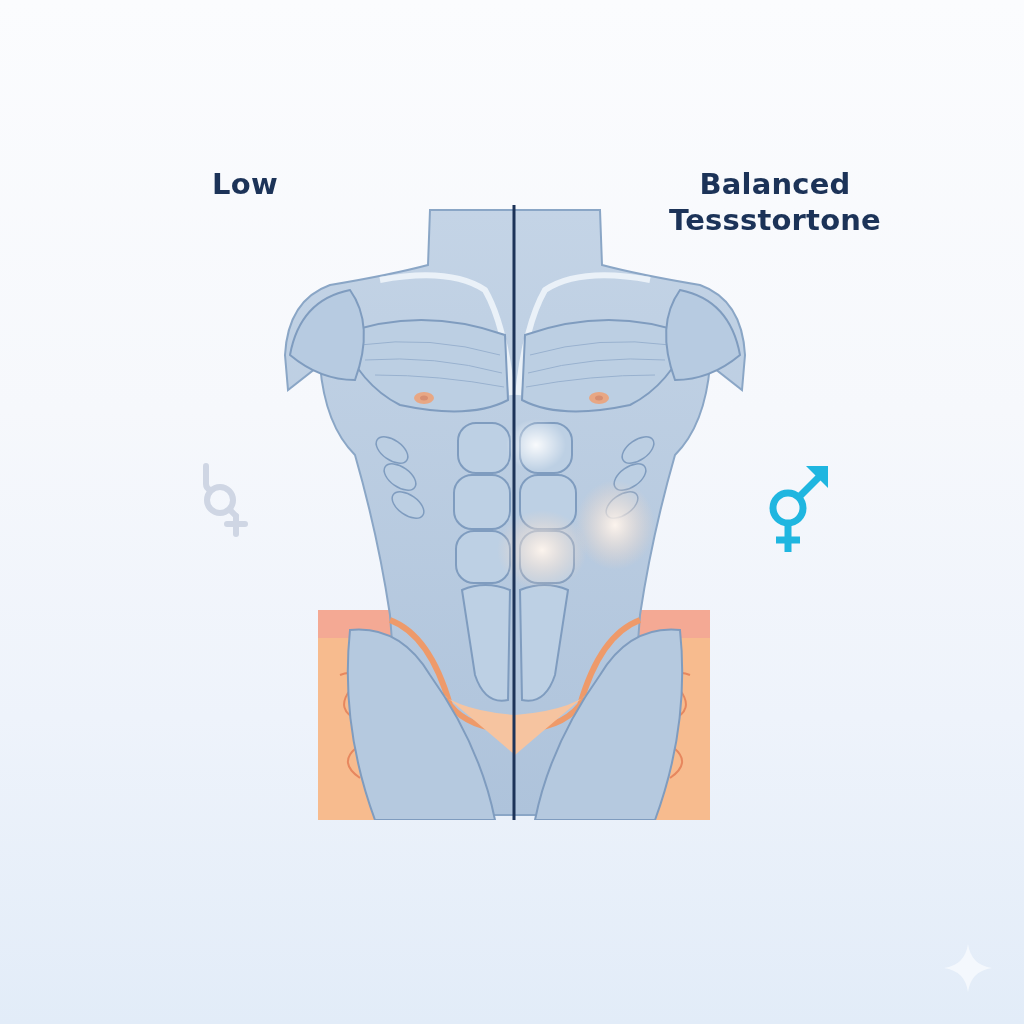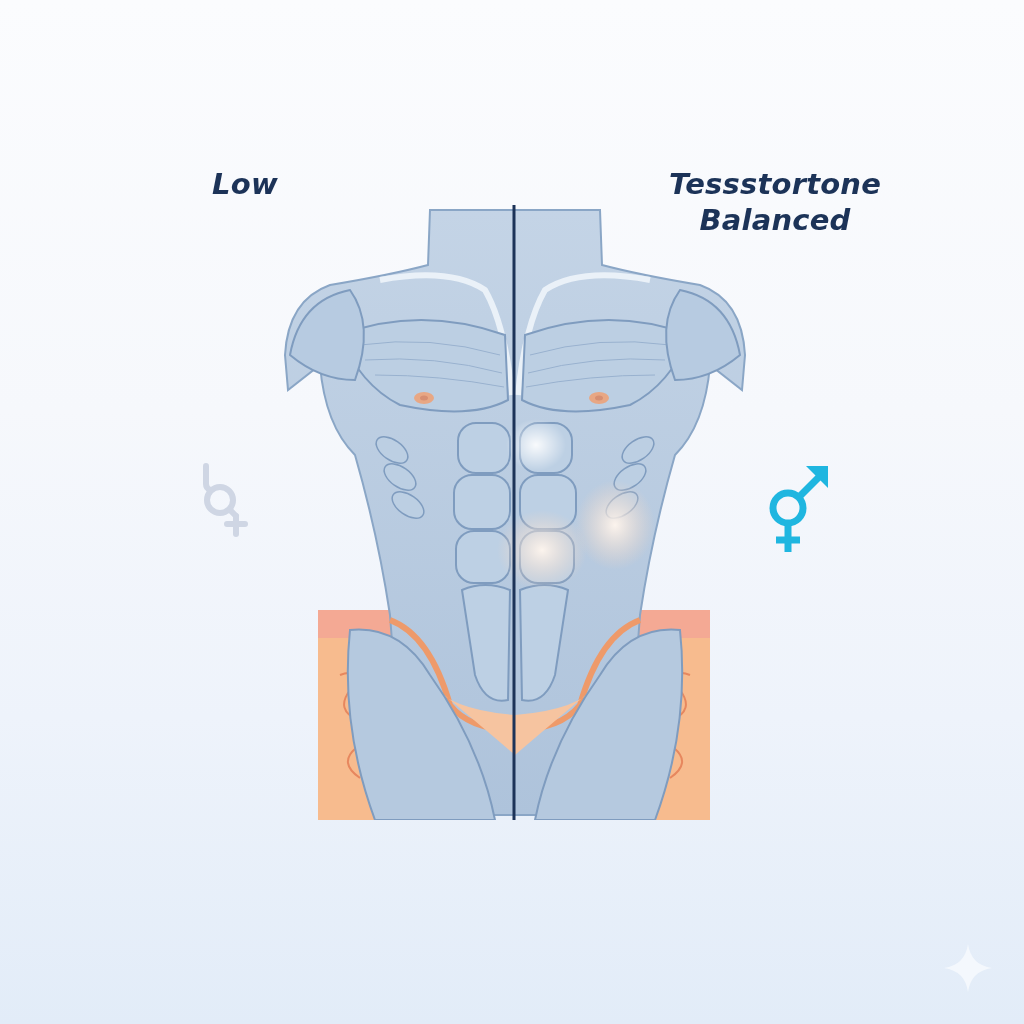--- a/index.html
+++ b/index.html
@@ -1,36 +1,36 @@
 <!DOCTYPE html>
 <html><head>
 <meta charset="utf-8">
 <style>
   html,body{margin:0;padding:0;}
   body{width:1024px;height:1024px;overflow:hidden;position:relative;
     background:linear-gradient(180deg,#fbfcfe 0%,#f6f8fc 40%,#eef3fb 70%,#e2ecf8 100%);
     font-family:"DejaVu Sans","Liberation Sans",sans-serif;}
-  .label{position:absolute;text-align:center;color:#1c3358;font-weight:bold;font-size:29px;line-height:36px;letter-spacing:0.2px;font-style:italic;}
+  .label{position:absolute;text-align:center;color:#1c3358;font-weight:bold;font-size:29px;line-height:36px;letter-spacing:0.2px;}
   .label-left{left:110px;width:270px;top:166px;}
   .label-right{left:640px;width:270px;top:166px;}
   .label span{display:block;}
   .icon{position:absolute;}
   .figure{position:absolute;left:280px;top:205px;width:470px;height:615px;}
   .sparkle{position:absolute;left:940px;top:940px;width:56px;height:56px;}
 </style>
 </head>
 <body>
 
 <div class="label label-left">
   <span>Low</span>
 </div>
 
 <div class="label label-right">
+  <span>Balanced</span>
   <span>Tessstortone</span>
-  <span>Balanced</span>
 </div>
 
 <svg class="icon" style="left:196px;top:462px;" width="56" height="76" viewBox="0 0 56 76">
   <g fill="none" stroke="#cfd6e4" stroke-width="6" stroke-linecap="round">
     <path d="M10 4 V22 Q10 26 14 28"></path>
     <circle cx="24" cy="38" r="13"></circle>
     <path d="M34 48 L40 54"></path>
     <path d="M40 54 V72"></path>
     <path d="M31 62 H49"></path>
   </g>

